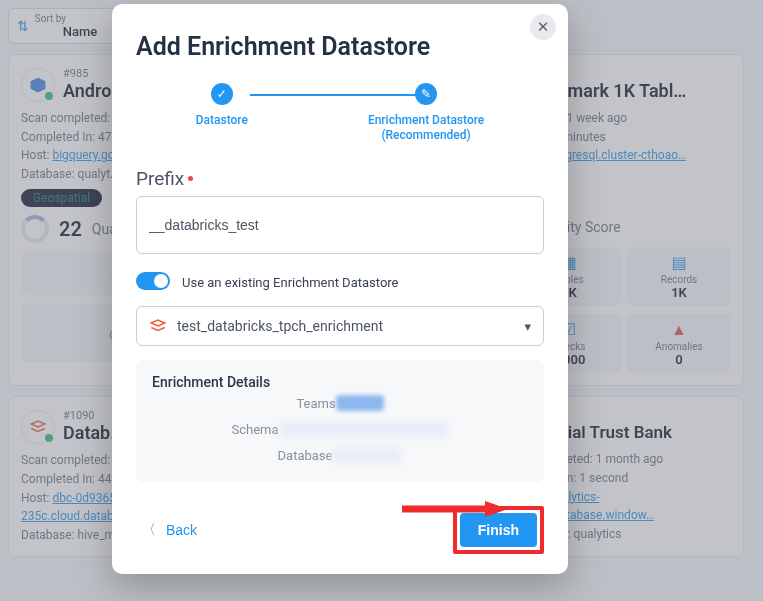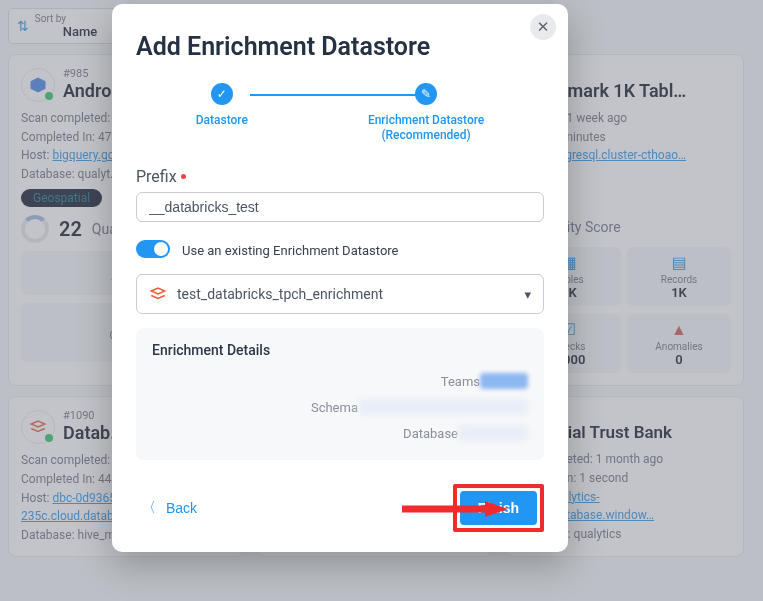--- a/index.html
+++ b/index.html
@@ -44,35 +44,35 @@
     .modal { position: absolute; top: 4px; left: 112px; width: 456px; background: #fff; border-radius: 10px; box-shadow: 0 12px 36px rgba(0,0,0,0.25); padding: 16px 24px 20px; }
     .modal-close { position: absolute; top: 10px; right: 12px; width: 26px; height: 26px; border-radius: 50%; background: #e8eaed; border: none; display: flex; align-items: center; justify-content: center; color: #5f6368; cursor: pointer; font-size: 15px; }
     .modal-title { text-align: left; font-size: 25px; font-weight: 600; color: #243244; margin: 12px 0 22px; }
 
     .steps { display: flex; justify-content: center; gap: 120px; margin-bottom: 24px; position: relative; }
     .steps::before { content: ""; position: absolute; top: 11px; left: 114px; right: 114px; height: 2px; background: #2196f3; }
     .step { display: flex; flex-direction: column; align-items: center; gap: 8px; position: relative; z-index: 1; }
     .step-circle { width: 22px; height: 22px; border-radius: 50%; background: #2196f3; display: flex; align-items: center; justify-content: center; color: #fff; font-size: 12px; }
     .step-label { font-size: 12px; color: #2196f3; text-align: center; font-weight: 500; line-height: 1.25; }
 
-    .field-label { font-size: 16px; color: #4b5563; margin-bottom: 6px; display: flex; align-items: center; gap: 4px; }
+    .field-label { font-size: 19px; color: #4b5563; margin-bottom: 6px; display: flex; align-items: center; gap: 4px; }
     .req-dot { width: 5px; height: 5px; background: #ef4444; border-radius: 50%; display: inline-block; }
-    .text-input { width: 100%; border: 1px solid #c9cdd3; border-radius: 6px; padding: 6px 12px; font-size: 14px; color: #4b5563; margin-bottom: 18px; }
+    .text-input { width: 100%; border: 1px solid #c9cdd3; border-radius: 6px; padding: 20px 12px; font-size: 14px; color: #4b5563; margin-bottom: 18px; }
     .toggle-row { display: flex; align-items: flex-end; gap: 12px; margin-bottom: 16px; }
     .toggle { width: 34px; height: 18px; background: #2196f3; border-radius: 10px; position: relative; cursor: pointer; }
     .toggle::after { content: ""; position: absolute; width: 14px; height: 14px; background: #fff; border-radius: 50%; top: 2px; right: 2px; }
     .toggle-lbl { font-size: 13px; color: #374151; }
 
     .dropdown { width: 100%; border: 1px solid #c9cdd3; border-radius: 6px; padding: 10px 12px; display: flex; align-items: center; gap: 10px; font-size: 14px; color: #4b5563; margin-bottom: 14px; cursor: pointer; }
     .dropdown .chev { margin-left: auto; color: #4b5563; font-size: 13px; }
     .ds-small-icon { width: 18px; height: 18px; }
 
     .details-card { background: #f7f8f9; border-radius: 8px; padding: 14px 16px; }
-    .details-title { font-size: 14px; color: #2d3748; font-weight: 500; margin-bottom: 10px; }
-    .detail-row { display: flex; justify-content: flex-end; align-items: center; font-size: 13px; color: #8a909a; padding: 5px 0; }
+    .details-title { font-size: 14px; color: #2d3748; font-weight: 500; margin-bottom: 0; }
+    .detail-row { display: flex; justify-content: center; align-items: center; font-size: 13px; color: #8a909a; padding: 5px 0; }
     .detail-row .redacted { background: #e8eef7; border-radius: 4px; height: 16px; width: 170px; }
     .detail-row.first .redacted { background: #8db7f0; width: 48px; filter: blur(2px); }
     .detail-row:nth-child(3) .redacted { filter: blur(3px); }
     .detail-row:nth-child(4) .redacted { width: 70px; filter: blur(3px); }
     .detail-row:nth-child(5) .redacted { width: 120px; filter: blur(3px); }
 
     .modal-footer { display: flex; justify-content: space-between; align-items: center; margin-top: 24px; }
     .back-btn { display: flex; align-items: center; gap: 10px; color: #2196f3; font-size: 14px; font-weight: 500; background: none; border: none; cursor: pointer; padding: 8px 6px; }
     .finish-wrap { border: 4px solid #ef2b2d; padding: 3px; border-radius: 2px; }
     .finish-btn { background: #2196f3; color: #fff; border: none; border-radius: 4px; padding: 9px 18px; font-size: 14px; font-weight: 600; cursor: pointer; }

